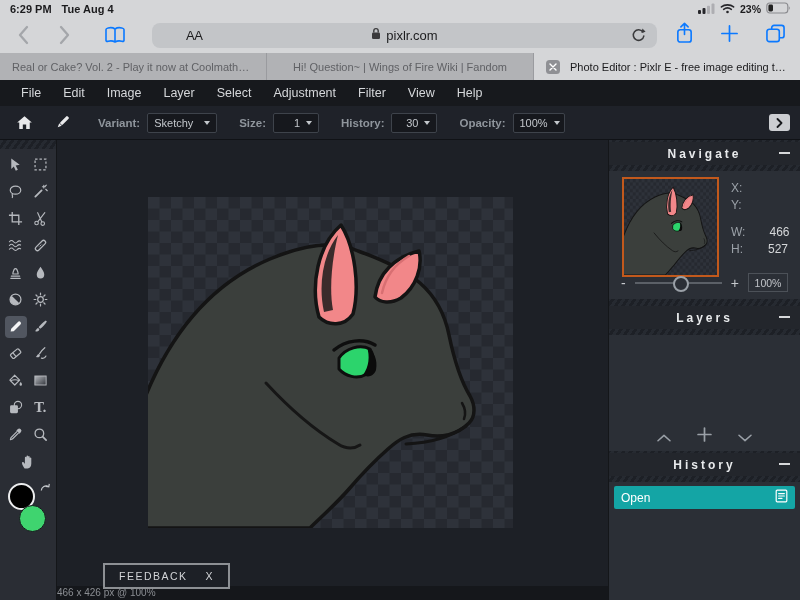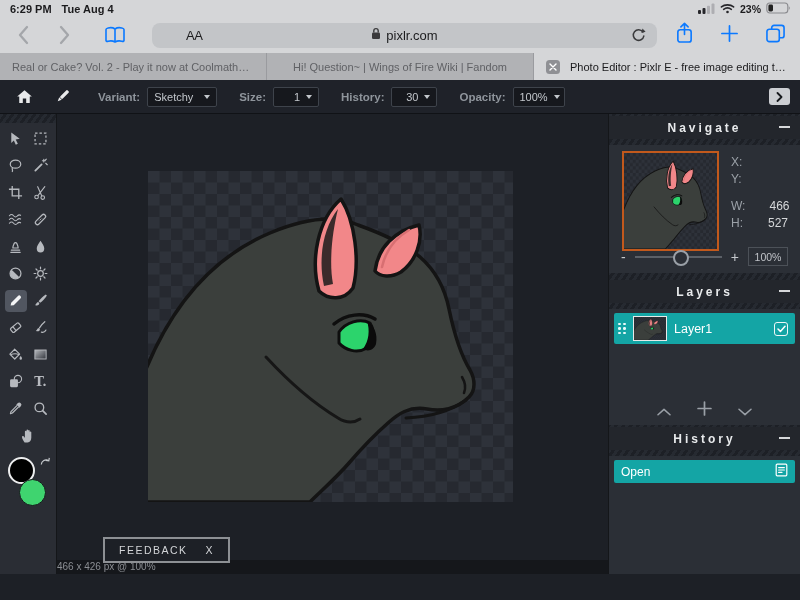--- a/index.html
+++ b/index.html
@@ -209,20 +209,31 @@
     <div class="tab active">
       <span class="tab-close">
           <svg width="8" height="8" viewBox="0 0 8 8">
             <path d="M1,1 L7,7 M7,1 L1,7" stroke="#fff" stroke-width="1.4" stroke-linecap="round"></path>
           </svg>
         </span>
       <span class="ttl">Photo Editor : Pixlr E - free image editing tool</span>
     </div>
   </div>
 
+  <div class="menubar">
+    <span class="menu-item">File</span>
+    <span class="menu-item">Edit</span>
+    <span class="menu-item">Image</span>
+    <span class="menu-item">Layer</span>
+    <span class="menu-item">Select</span>
+    <span class="menu-item">Adjustment</span>
+    <span class="menu-item">Filter</span>
+    <span class="menu-item">View</span>
+    <span class="menu-item">Help</span>
+  </div>
 
   <div class="optionsbar">
     <span class="ob-icon">
         <svg width="17" height="15" viewBox="0 0 18 16">
           <path d="M9,1.2 L16.8,8 H14.6 V14.8 H10.8 V10.2 H7.2 V14.8 H3.4 V8 H1.2 Z" fill="#e9eaeb"></path>
         </svg>
       </span>
     <span class="ob-icon" style="margin-left:10px">
         <svg width="17" height="17" viewBox="0 0 18 18">
           <g transform="rotate(45 9 9)">
@@ -476,42 +487,20 @@
           <span>+</span>
           <span class="zoom-box">100%</span>
         </div>
       </div>
 
       <div class="phead">
         <span class="ptitle">Layers</span>
         <span class="collapse"></span>
       </div>
       <div class="pbody layers-body">
-        <div class="layer-row">
-          <span class="drag-dots">
-              <i></i>
-              <i></i>
-              <i></i>
-              <i></i>
-              <i></i>
-              <i></i>
-            </span>
-          <span class="layer-thumb">
-            <svg viewBox="0 0 365 331" preserveAspectRatio="none">
-                <rect width="365" height="331" fill="url(#checker)"></rect>
-                <use href="#artg"></use>
-              </svg>
-          </span>
-          <span class="layer-name">Layer1</span>
-          <span class="layer-check">
-              <svg width="9" height="8" viewBox="0 0 9 8">
-                <path d="M1,4 L3.4,6.4 L8,1.2" stroke="#fff" stroke-width="1.5" fill="none" stroke-linecap="round" stroke-linejoin="round"></path>
-              </svg>
-            </span>
-        </div>
         <div class="layer-btns">
           <span><svg width="14" height="8" viewBox="0 0 14 8">
                 <path d="M1,6.8 L7,1.4 L13,6.8" stroke="currentColor" stroke-width="1.5" fill="none" stroke-linecap="round" stroke-linejoin="round"></path>
               </svg></span>
           <span><svg width="15" height="15" viewBox="0 0 14 14">
                 <path d="M7,1 V13 M1,7 H13" stroke="currentColor" stroke-width="1.6" stroke-linecap="round"></path>
               </svg></span>
           <span><svg width="14" height="8" viewBox="0 0 14 8">
                 <path d="M1,1.2 L7,6.6 L13,1.2" stroke="currentColor" stroke-width="1.5" fill="none" stroke-linecap="round" stroke-linejoin="round"></path>
               </svg></span>

